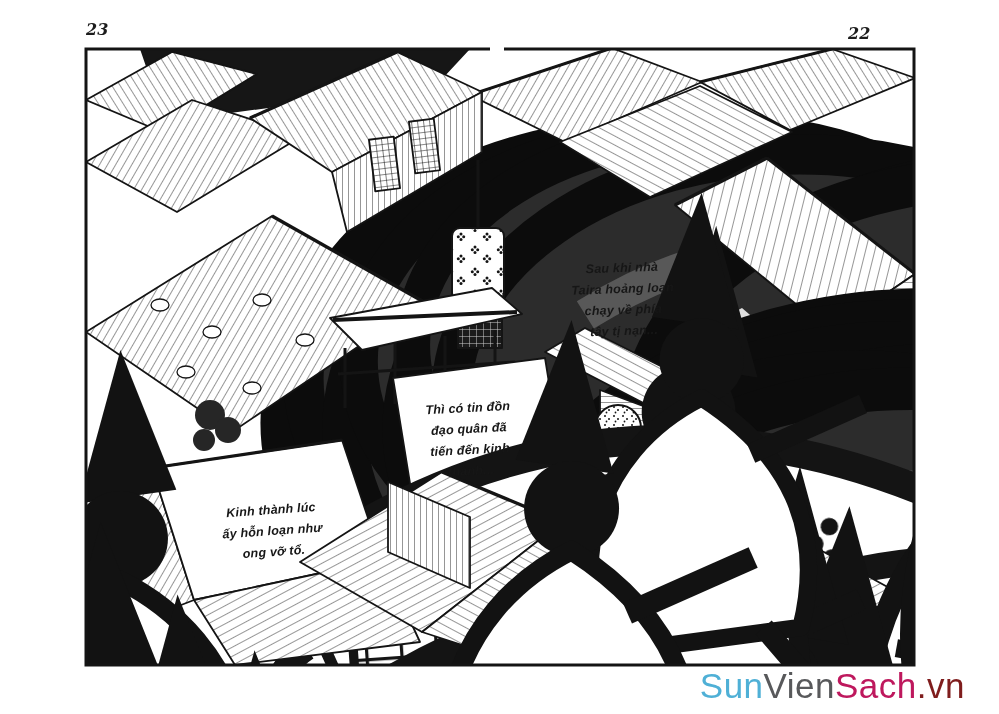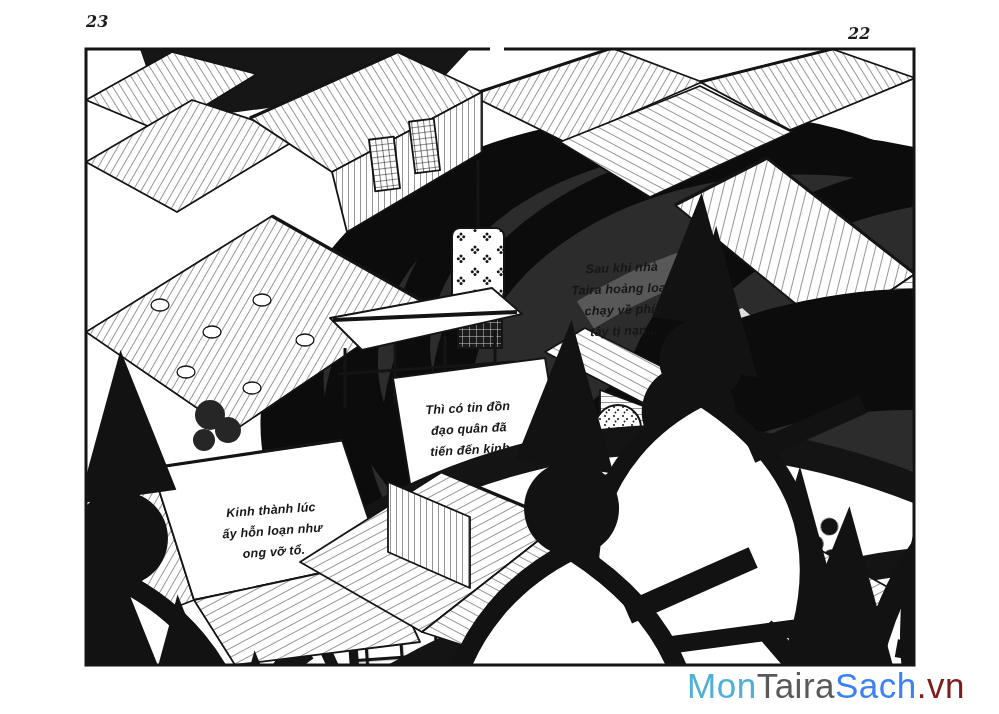--- a/index.html
+++ b/index.html
@@ -1,20 +1,20 @@
 <!DOCTYPE html>
 <html><head>
 <meta charset="utf-8">
 <style>
   html,body{margin:0;padding:0;background:#ffffff;}
   .stage{position:relative;width:999px;height:714px;background:#ffffff;overflow:hidden;
          font-family:"Liberation Sans",sans-serif;}
   .artwork{position:absolute;left:0;top:0;}
   .page-num{position:absolute;font:italic 700 16px "DejaVu Serif",serif;color:#1c1c1c;}
-  .page-num.left{left:86px;top:12px;}
+  .page-num.left{left:86px;top:20px;}
   .page-num.right{left:848px;top:24px;}
   .caption{position:absolute;text-align:center;color:#161616;
            font:italic 700 12.5px/21px "Liberation Sans",sans-serif;letter-spacing:.2px;}
   .caption div{white-space:nowrap;}
   .cap-taira{left:548px;top:258px;width:150px;transform:rotate(-2deg);}
   .cap-rumor{left:402px;top:398px;width:135px;transform:rotate(-3deg);}
   .cap-chaos{left:200px;top:500px;width:145px;transform:rotate(-4deg);}
   .watermark{position:absolute;right:34px;top:666px;font:400 35px "Liberation Sans",sans-serif;
              letter-spacing:.5px;}
   .watermark span{display:inline;}
@@ -336,16 +336,16 @@
     <div>thành...</div>
   </div>
 
   <div class="caption cap-chaos">
     <div>Kinh thành lúc</div>
     <div>ấy hỗn loạn như</div>
     <div>ong vỡ tổ.</div>
   </div>
 
   <div class="watermark">
-    <span style="color: rgb(79, 176, 214);">Mon</span><span style="color: rgb(88, 89, 91);">Taira</span><span style="color: #3b82f6;">Sach</span><span style="color: #7f1d1d;">.vn</span>
+    <span style="color: rgb(79, 176, 214);">Sun</span><span style="color: rgb(88, 89, 91);">Vien</span><span style="color: #be185d;">Sach</span><span style="color: #7f1d1d;">.vn</span>
   </div>
 
 </div>
 
 </body></html>

